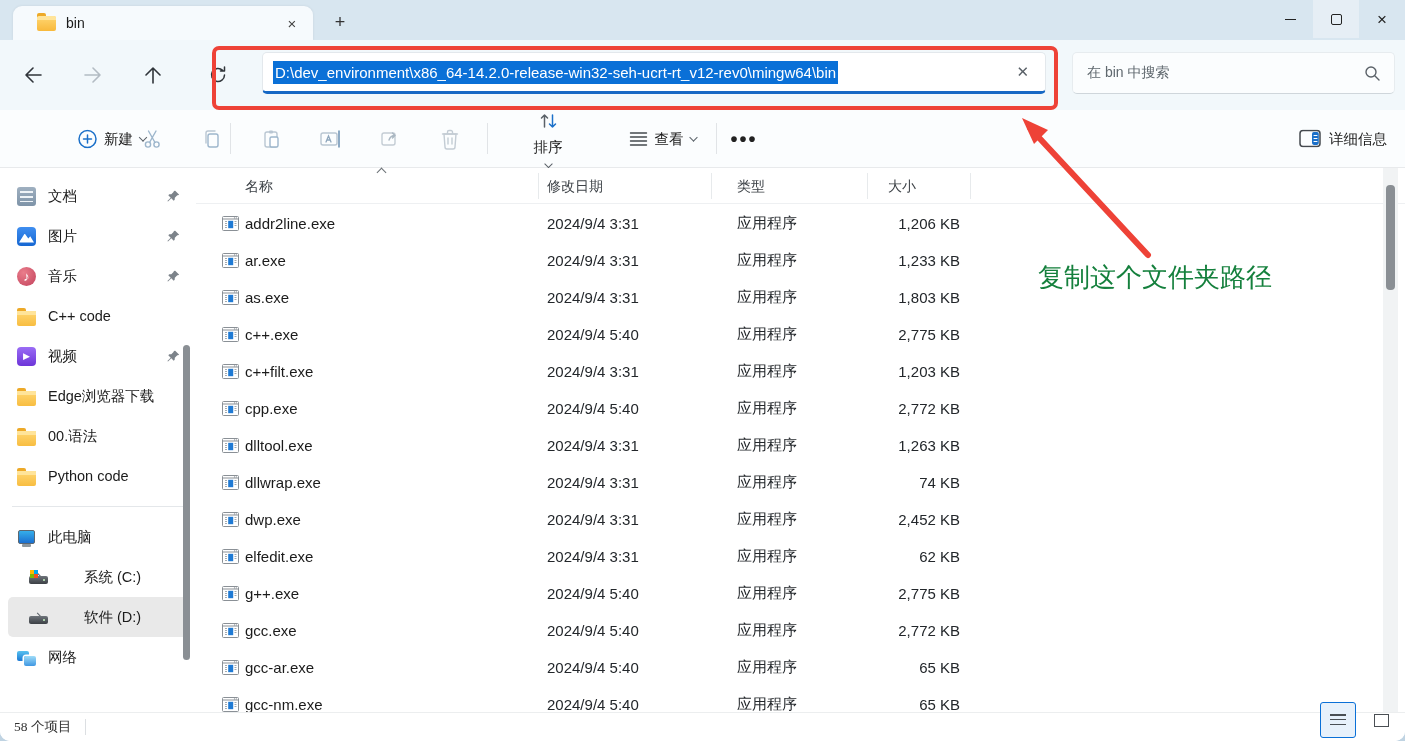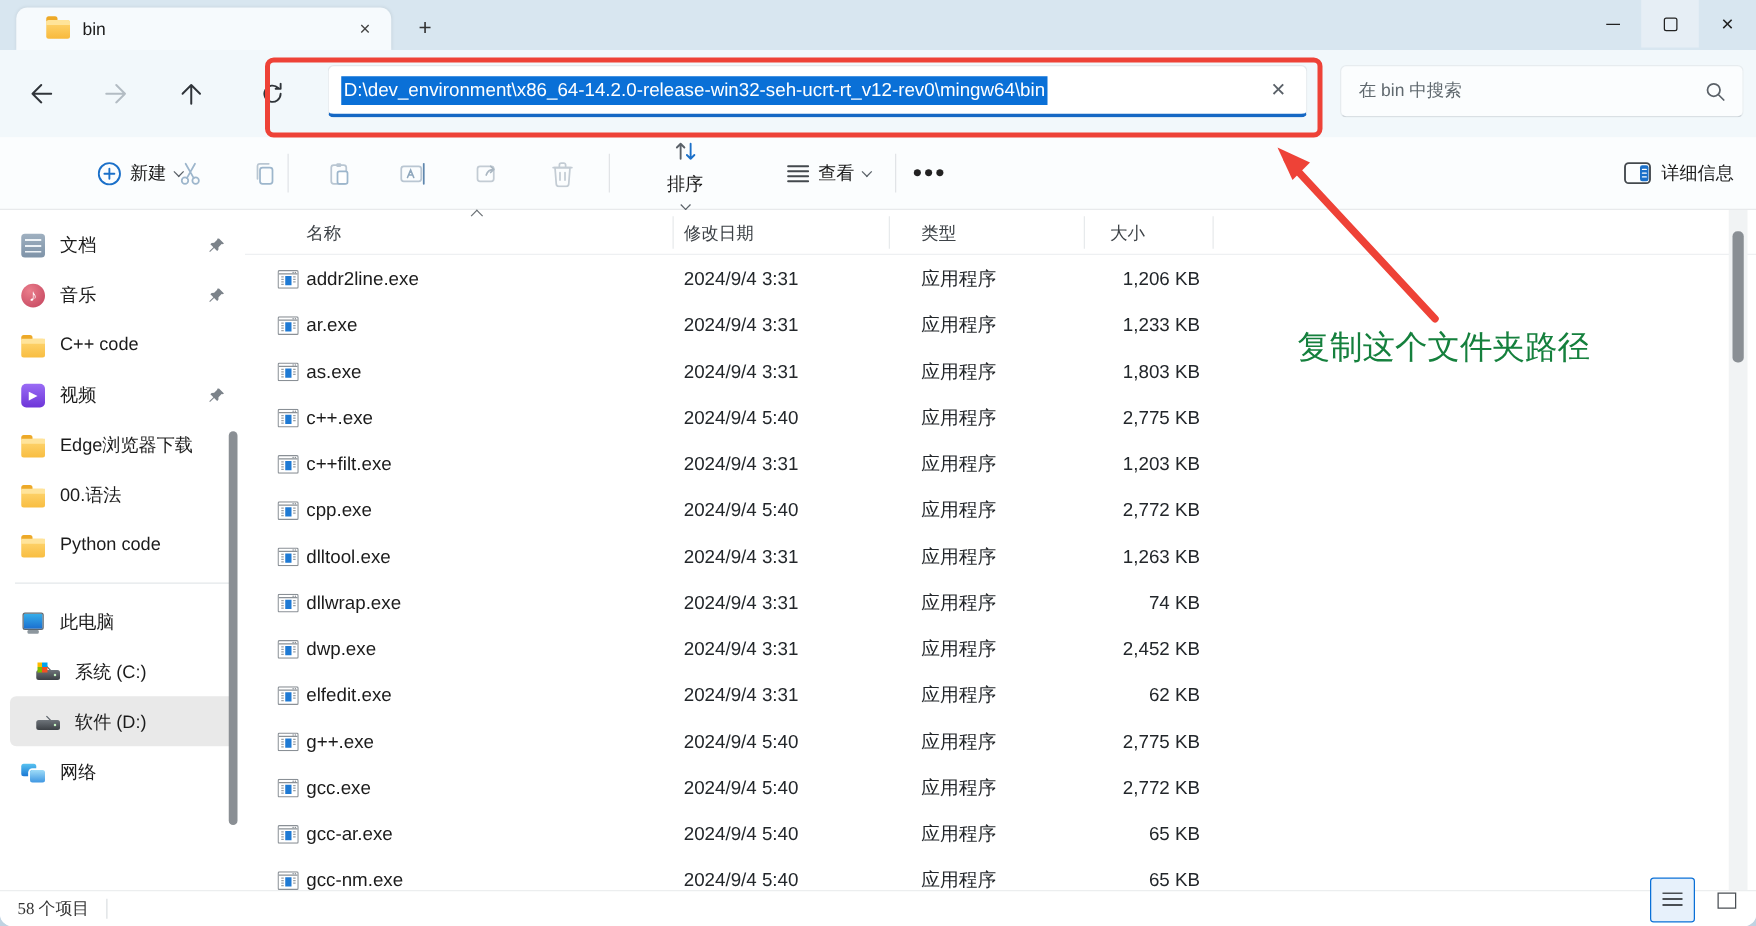--- a/index.html
+++ b/index.html
@@ -44,21 +44,21 @@
 
   
   .main { position:relative; display:flex; height:544px; background:#fff; }
 
   
   .sidebar { position:relative; width:196px; flex:none; padding-top:8px; }
   .sb-item { position:relative; height:40px; display:flex; align-items:center; padding:0 8px 0 40px; border-radius:5px; margin:0 8px; }
   .sb-label { font-size:14.5px; white-space:nowrap; overflow:hidden; max-width:116px; }
   .sb-pin { margin-left:auto; color:#7c838a; }
   .tree-item { position:relative; height:40px; display:flex; align-items:center; padding:0 8px 0 40px; border-radius:5px; margin:0 8px; }
-  .tree-item.child { padding-left:52px; }
+  .tree-item.child { padding-left:52px;gap:24px; }
   .tree-item.selected { background:#e9e9e9; }
   .tree-chev { position:absolute; left:14px; width:7px; height:7px; border-right:1.5px solid #5a6168; border-bottom:1.5px solid #5a6168; }
   .tree-chev.right { transform:rotate(-45deg); }
   .tree-chev.down { transform:rotate(45deg); }
   .tree-item.child .tree-chev { left:26px; }
   .sb-divider { height:1px; background:#e4e7ea; margin:10px 12px 10px 12px; }
   .sb-scroll { position:absolute; right:6px; top:177px; width:7px; height:315px; background:#8a8f94; border-radius:4px; }
 
   
   .si { position:relative; width:19px; height:19px; flex:none; margin-right:12px; margin-left:-31px; }
@@ -264,20 +264,27 @@
       <div>
 
           <div class="sb-item">
             <span class="si doc"><span class="winlogo"></span></span>
             <span class="sb-label">文档</span>
             <svg class="sb-pin" width="13" height="13" viewBox="0 0 13 13">
               <path d="M8.2.8l4 4-1.2.5-.7-.1-2.5 2.5-.1 2-1 1-2.4-2.4L1 11.6l-.6-.6 3.3-3.3L1.3 5.3l1-1 2-.1L6.8 1.7l-.1-.7z" fill="#7c838a"></path>
             </svg>
           </div>
 
+          <div class="sb-item">
+            <span class="si pic"><span class="winlogo"></span></span>
+            <span class="sb-label">图片</span>
+            <svg class="sb-pin" width="13" height="13" viewBox="0 0 13 13">
+              <path d="M8.2.8l4 4-1.2.5-.7-.1-2.5 2.5-.1 2-1 1-2.4-2.4L1 11.6l-.6-.6 3.3-3.3L1.3 5.3l1-1 2-.1L6.8 1.7l-.1-.7z" fill="#7c838a"></path>
+            </svg>
+          </div>
 
           <div class="sb-item">
             <span class="si music"><span class="winlogo"></span></span>
             <span class="sb-label">音乐</span>
             <svg class="sb-pin" width="13" height="13" viewBox="0 0 13 13">
               <path d="M8.2.8l4 4-1.2.5-.7-.1-2.5 2.5-.1 2-1 1-2.4-2.4L1 11.6l-.6-.6 3.3-3.3L1.3 5.3l1-1 2-.1L6.8 1.7l-.1-.7z" fill="#7c838a"></path>
             </svg>
           </div>
 
           <div class="sb-item">

